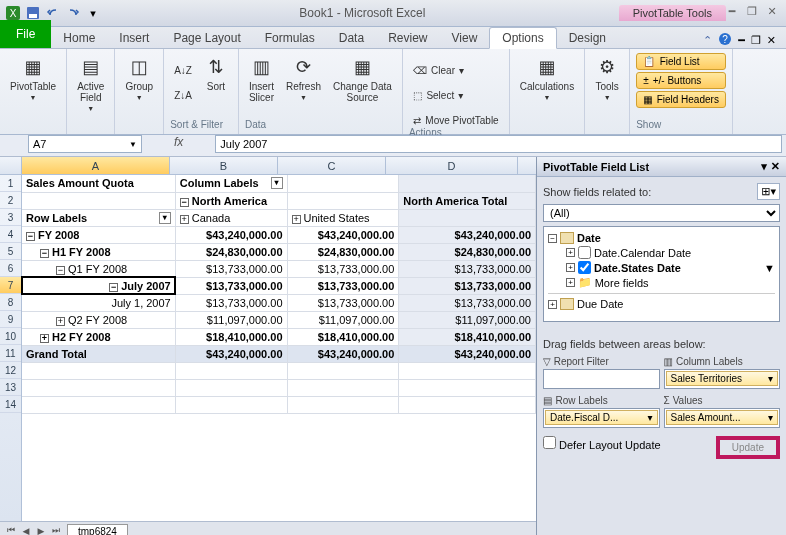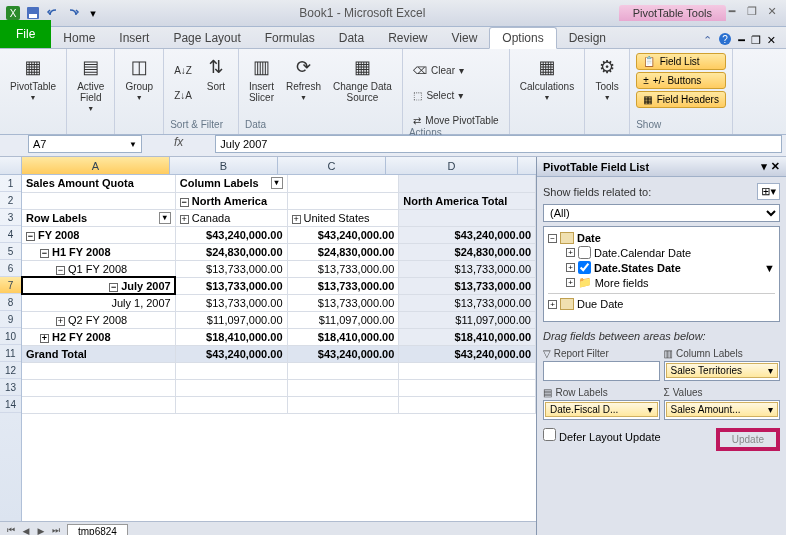--- a/index.html
+++ b/index.html
@@ -66,21 +66,21 @@
 .field-panel { width: 250px; background: #dfe3ec; border-left: 1px solid #8898b0; display: flex; flex-direction: column; font-size: 11px; }
 .field-header { background: linear-gradient(#eef2f8, #c8d0e0); padding: 3px 6px; font-weight: bold; display: flex; justify-content: space-between; align-items: flex-end; border-bottom: 1px solid #a0b0c8; }
 .field-body { flex: 1; padding: 6px; display: flex; flex-direction: column; gap: 4px; }
 .field-label { color: #333; }
 .field-select { width: 100%; border: 1px solid #8898b0; background: #fff; padding: 1px 2px; font-size: 11px; }
 .field-tree { background: #fff; border: 1px solid #8898b0; padding: 4px; flex: 0 0 96px; overflow: auto; }
 .tree-item { display: flex; align-items: center; gap: 3px; padding: 1px 0; }
 .tree-indent { padding-left: 18px; }
 .tree-exp { width: 9px; height: 9px; border: 1px solid #666; font-size: 8px; line-height: 7px; text-align: center; cursor: pointer; }
 .tree-ic { width: 14px; height: 12px; background: #f0e0b0; border: 1px solid #c0a050; }
-.areas-label { color: #333; margin-top: 4px; font-style: italic; }
+.areas-label { color: #333; margin-top: 12px; }
 .areas { display: grid; grid-template-columns: 1fr 1fr; gap: 4px; }
 .area-box { }
 .area-title { font-size: 10px; color: #444; padding: 2px 0; display: flex; align-items: center; gap: 3px; }
 .area-drop { background: #fff; border: 1px solid #8898b0; height: 20px; padding: 1px; }
 .area-chip { background: linear-gradient(#fff8e0, #ffe8a0); border: 1px solid #d0b060; padding: 1px 4px; font-size: 10px; display: flex; justify-content: space-between; align-items: center; cursor: pointer; }
 .defer-row { display: flex; justify-content: space-between; padding: 4px 0; }
 .update-btn { padding: 2px 12px; border: 4px solid #be185d; background: #e0e4ec; color: #888; font-size: 10px; cursor: pointer; }
 
 
 .sheetbar { height: 18px; background: #e0e4ec; border-top: 1px solid #b0bcd0; display: flex; align-items: center; font-size: 10px; }

